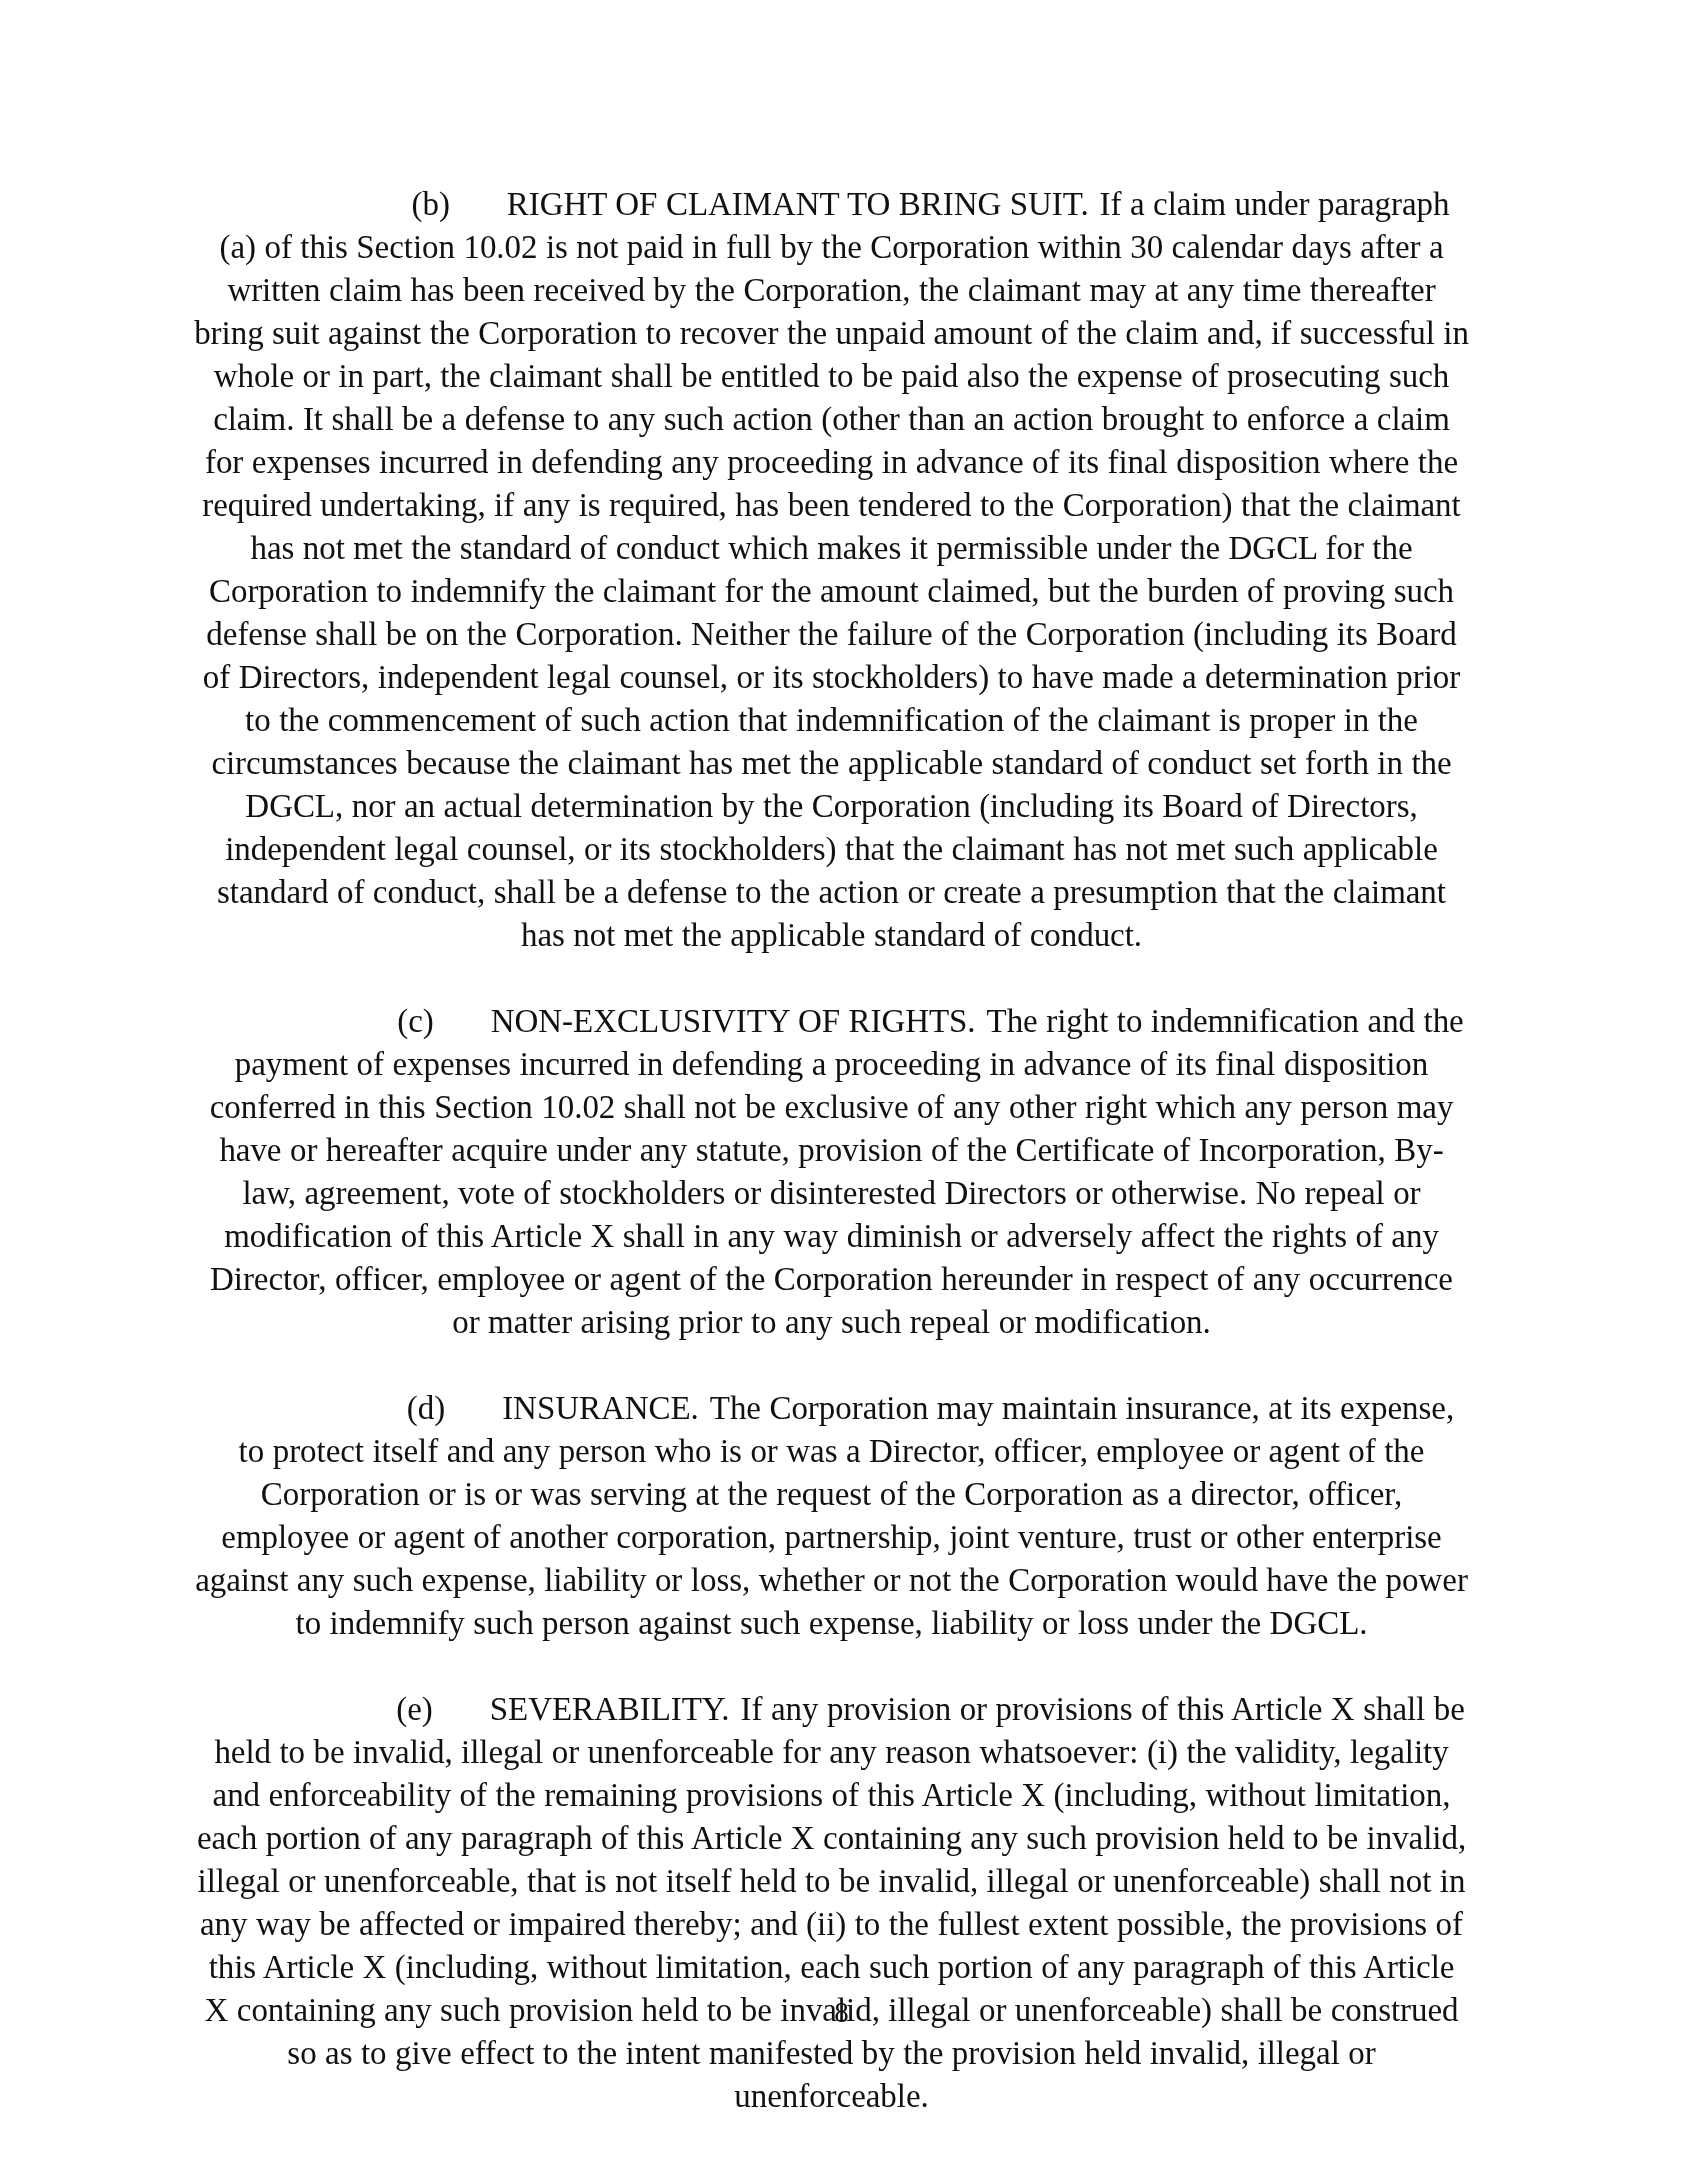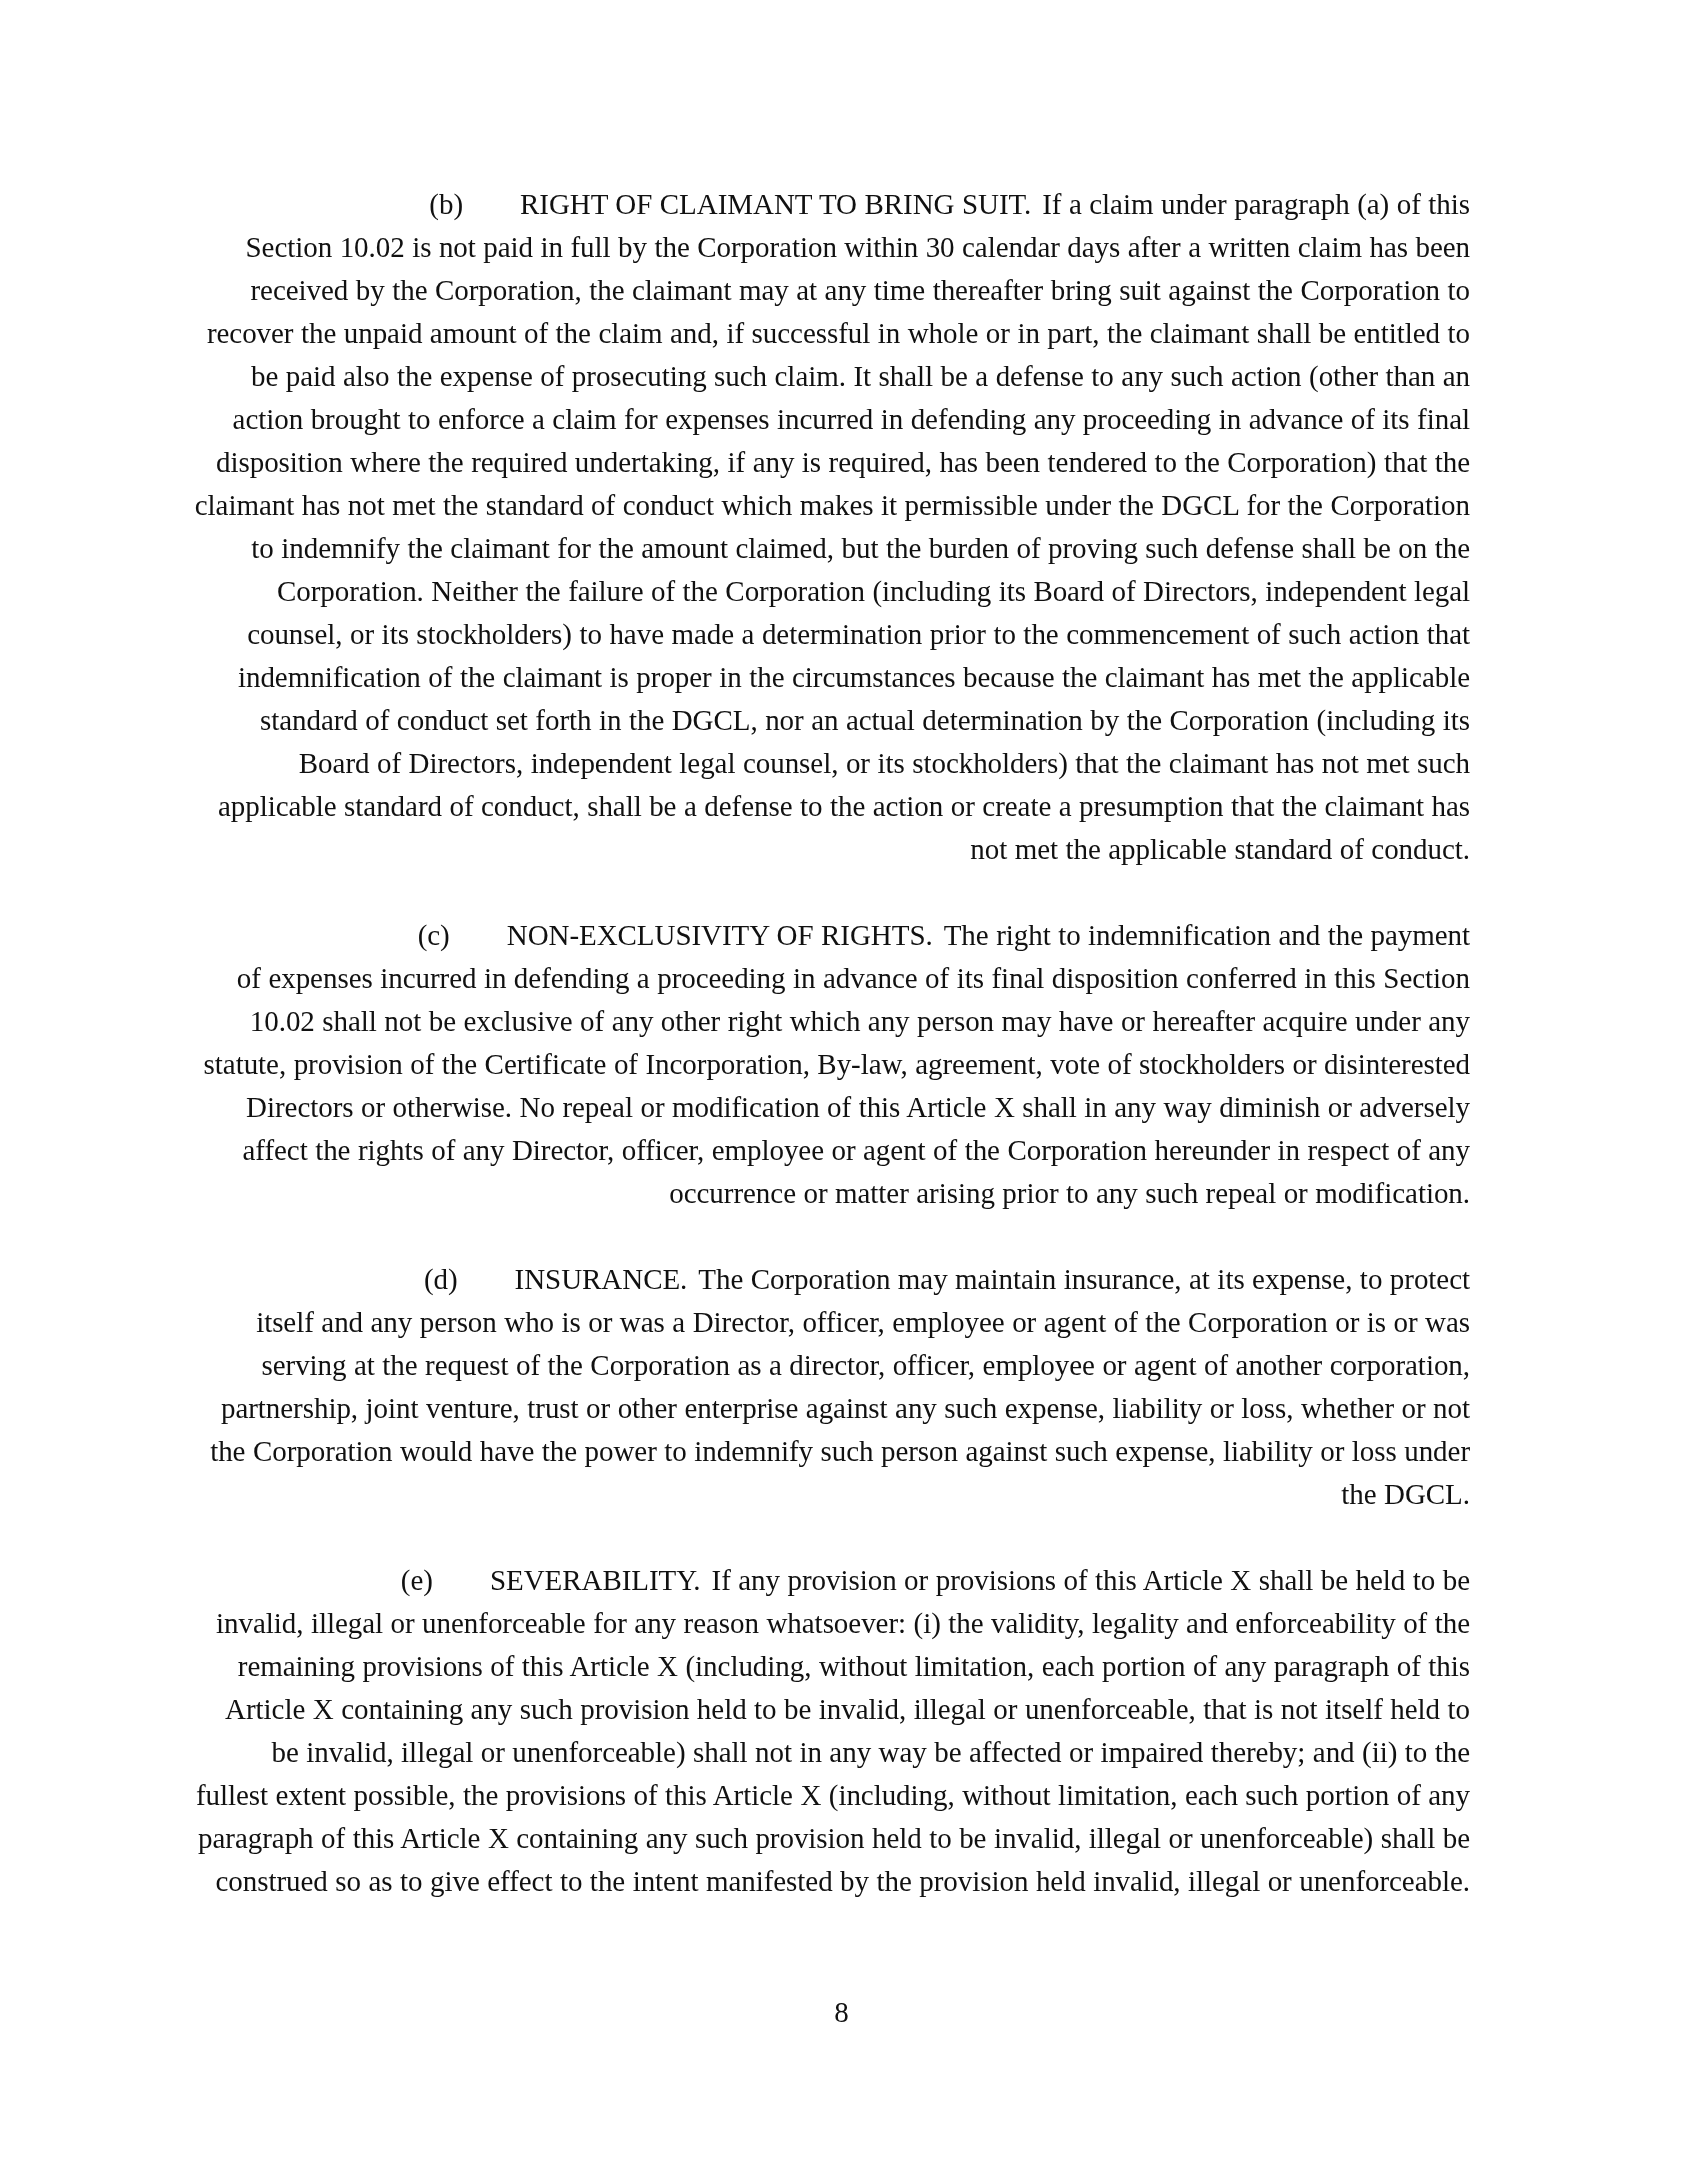--- a/index.html
+++ b/index.html
@@ -17,23 +17,23 @@
     font-family: "Liberation Serif", "DejaVu Serif", serif;
     color: #000000;
   }
   .content {
     position: absolute;
     left: 193px;
     top: 183px;
     width: 1277px;
   }
   .para {
-    font-size: 29px;
+    font-size: 33px;
     line-height: 43px;
-    text-align: right;
+    text-align: center;
     margin: 0 0 43px 0;
     letter-spacing: -0.05px;
     word-spacing: 0.3px;
     color: #111111;
   }
   .para:last-child {
     margin-bottom: 7px;
   }
   .para-indent {
     text-indent: 198px;

